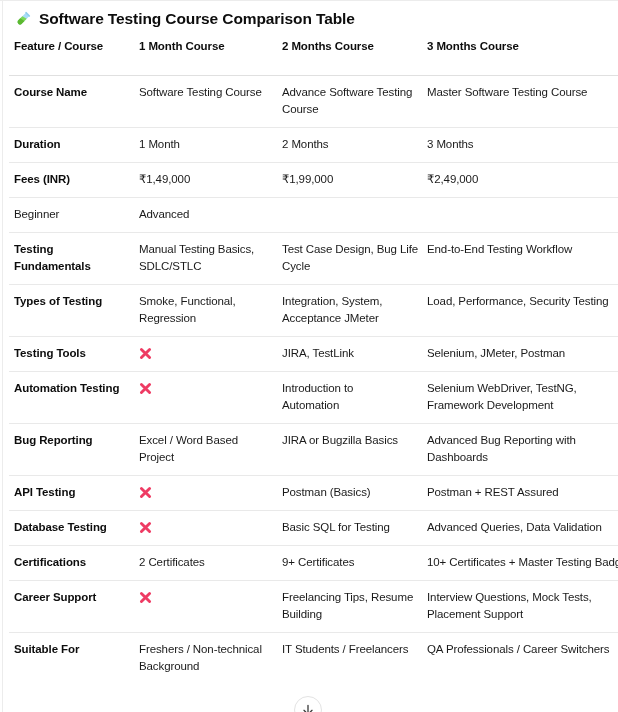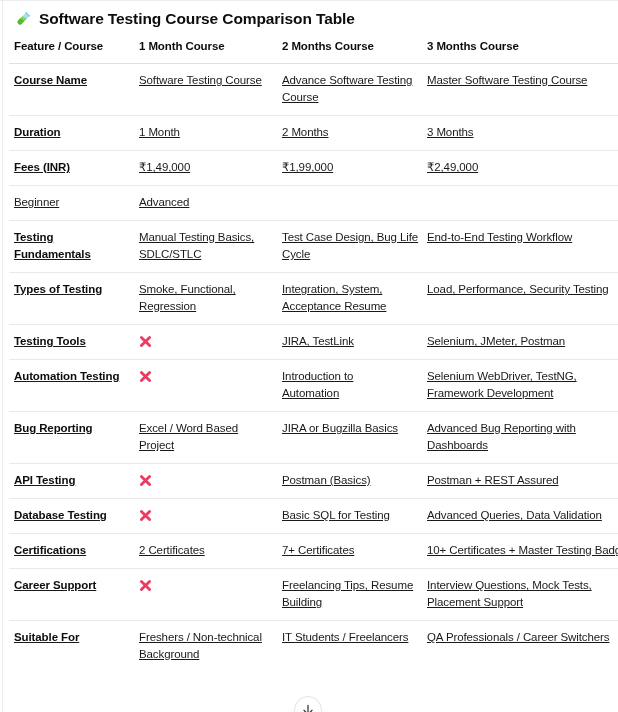--- a/index.html
+++ b/index.html
@@ -19,31 +19,30 @@
   .title-icon { width: 18px; height: 18px; display: inline-flex; }
   h1.title { font-size: 15.5px; font-weight: 700; color: #0d0d0d; letter-spacing: -0.1px; }
 
   .grid-row {
     display: grid;
     grid-template-columns: 125px 143px 145px 1fr;
     margin-left: 9px;
     padding-left: 5px;
   }
   .thead {
-    padding-top: 10px; padding-bottom: 8px;
+    padding-top: 10px; padding-bottom: 20px;
     border-bottom: 1px solid #e0e0e0;
   }
   .thead .hcell {
     font-size: 11.5px; font-weight: 600; color: #0d0d0d;
     line-height: 17px; letter-spacing: -0.1px; white-space: nowrap; overflow: hidden;
   }
   .trow {
     padding-top: 8px; padding-bottom: 9px;
     border-bottom: 1px solid #e9e9e9;
-    text-decoration: underline;
   }
   .trow:last-child { border-bottom: none; }
   .cell {
     font-size: 11.5px; line-height: 17px; letter-spacing: -0.1px;
     padding-right: 8px; overflow: hidden;
   }
   .cell .line { white-space: nowrap; }
   .cell.feature { font-weight: 600; color: #0d0d0d; }
   .cell:last-child { padding-right: 12px; }
   .x-mark { display: block; margin-top: 2px; }
@@ -149,21 +148,21 @@
   </div>
 
   <div class="grid-row trow">
     <div class="cell feature">Types of Testing</div>
     <div class="cell">
         <div class="line">Smoke, Functional,</div>
         <div class="line">Regression</div>
       </div>
     <div class="cell">
         <div class="line">Integration, System,</div>
-        <div class="line">Acceptance Resume</div>
+        <div class="line">Acceptance JMeter</div>
       </div>
     <div class="cell">
         <div class="line">Load, Performance, Security Testing</div>
       </div>
   </div>
 
   <div class="grid-row trow">
     <div class="cell feature">Testing Tools</div>
     <div class="cell">
   <svg class="x-mark" width="13" height="13" viewBox="0 0 14 14">
@@ -240,21 +239,21 @@
       </div>
   </div>
 
 
   <div class="grid-row trow">
     <div class="cell feature">Certifications</div>
     <div class="cell">
         <div class="line">2 Certificates</div>
       </div>
     <div class="cell">
-        <div class="line">7+ Certificates</div>
+        <div class="line">9+ Certificates</div>
       </div>
     <div class="cell">
         <div class="line">10+ Certificates + Master Testing Badge</div>
       </div>
   </div>
 
   <div class="grid-row trow">
     <div class="cell feature">Career Support</div>
     <div class="cell">
   <svg class="x-mark" width="13" height="13" viewBox="0 0 14 14">

